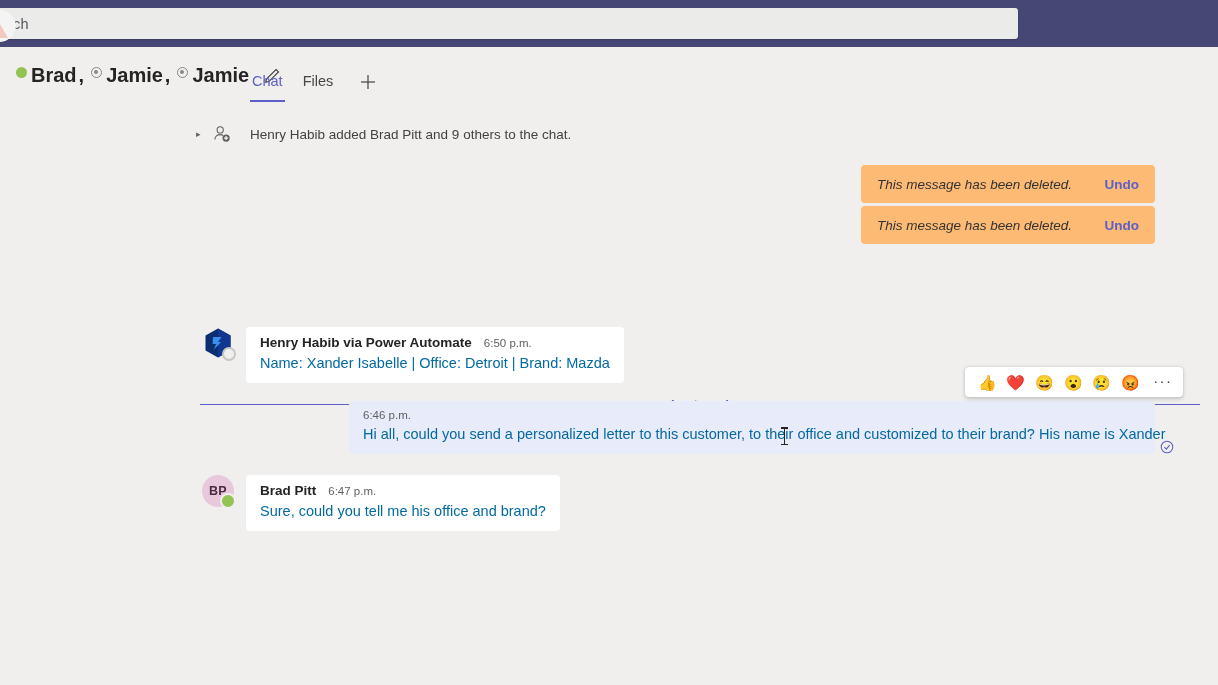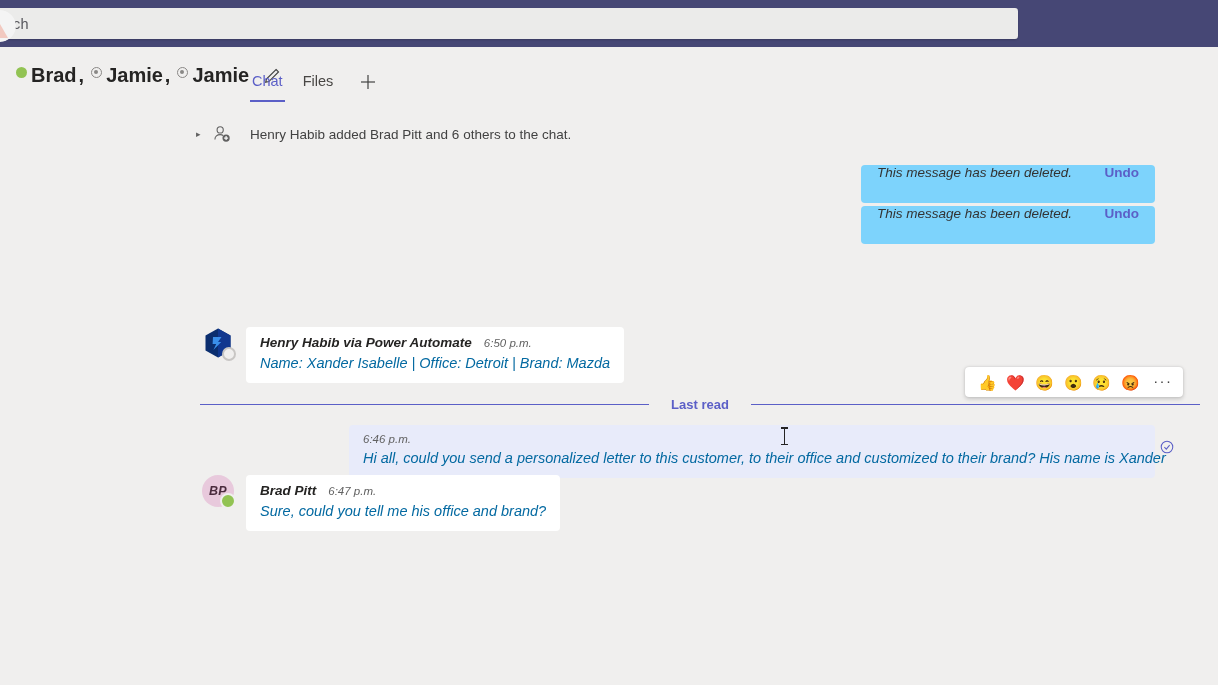--- a/index.html
+++ b/index.html
@@ -138,24 +138,24 @@
     margin-right: 16px;
   }
   .sys-text {
     font-size: 13.5px; color: #424242;
   }
   .sys-text b { font-weight: 700; color: #252423; }
 
   
   .deleted-bubble {
     position: absolute;
-    background: #7dd3fc;
+    background: #fdba74;
     border-radius: 4px;
     height: 38px;
-    display: flex; align-items: flex-start;
+    display: flex; align-items: center;
     padding: 0 16px;
     justify-content: space-between;
   }
   .deleted-text {
     font-size: 13.5px;
     font-style: italic;
     color: #333;
   }
   .undo-link {
     font-size: 13.5px;
@@ -177,21 +177,21 @@
   }
   .lastread .label {
     color: #5b5fc7;
     font-size: 13px;
     font-weight: 700;
     padding: 0 22px;
     white-space: nowrap;
   }
 
   
-  .msg-row { position: absolute; display: flex; font-style: italic; }
+  .msg-row { position: absolute; display: flex; }
   .avatar-wrap {
     position: relative;
     width: 32px; height: 32px;
     flex-shrink: 0;
   }
   .badge {
     position: absolute;
     right: -2px; bottom: -2px;
     width: 12px; height: 12px;
     border-radius: 50%;
@@ -216,21 +216,20 @@
   }
 
   .bubble {
     background: #ffffff;
     border-radius: 4px;
     padding: 8px 14px 10px 14px;
     margin-left: 12px;
   }
   .bubble.self {
     background: #e8ebfa;
-    margin-top: 24px;
   }
   .bubble-head {
     display: flex; align-items: baseline;
     margin-bottom: 3px;
   }
   .author {
     font-size: 13.5px; font-weight: 700;
     color: #252423;
     margin-right: 12px;
   }
@@ -346,21 +345,21 @@
     <div class="sys-chevron">▸</div>
     <div class="sys-icon">
       <svg width="20" height="20" viewBox="0 0 22 22" fill="none" stroke="#616161" stroke-width="1.2">
         <circle cx="9" cy="6.5" r="3.4"></circle>
         <path d="M3.2 17 c0-3.3 2.6-5.3 5.8-5.3 c1.3 0 2.4 .3 3.3 .9"></path>
         <circle cx="15.5" cy="15.5" r="4" fill="#616161" stroke="none"></circle>
         <line x1="15.5" y1="13.3" x2="15.5" y2="17.7" stroke="#fff" stroke-width="1.3"></line>
         <line x1="13.3" y1="15.5" x2="17.7" y2="15.5" stroke="#fff" stroke-width="1.3"></line>
       </svg>
     </div>
-    <div class="sys-text">Henry Habib added Brad Pitt and 6 others to the chat.</div>
+    <div class="sys-text">Henry Habib added Brad Pitt and 9 others to the chat.</div>
   </div>
 
   <div class="deleted-bubble" style="left:861px; top:60px; width:294px;">
     <span class="deleted-text">This message has been deleted.</span>
     <span class="undo-link">Undo</span>
   </div>
   <div class="deleted-bubble" style="left:861px; top:101px; width:294px;">
     <span class="deleted-text">This message has been deleted.</span>
     <span class="undo-link">Undo</span>
   </div>

